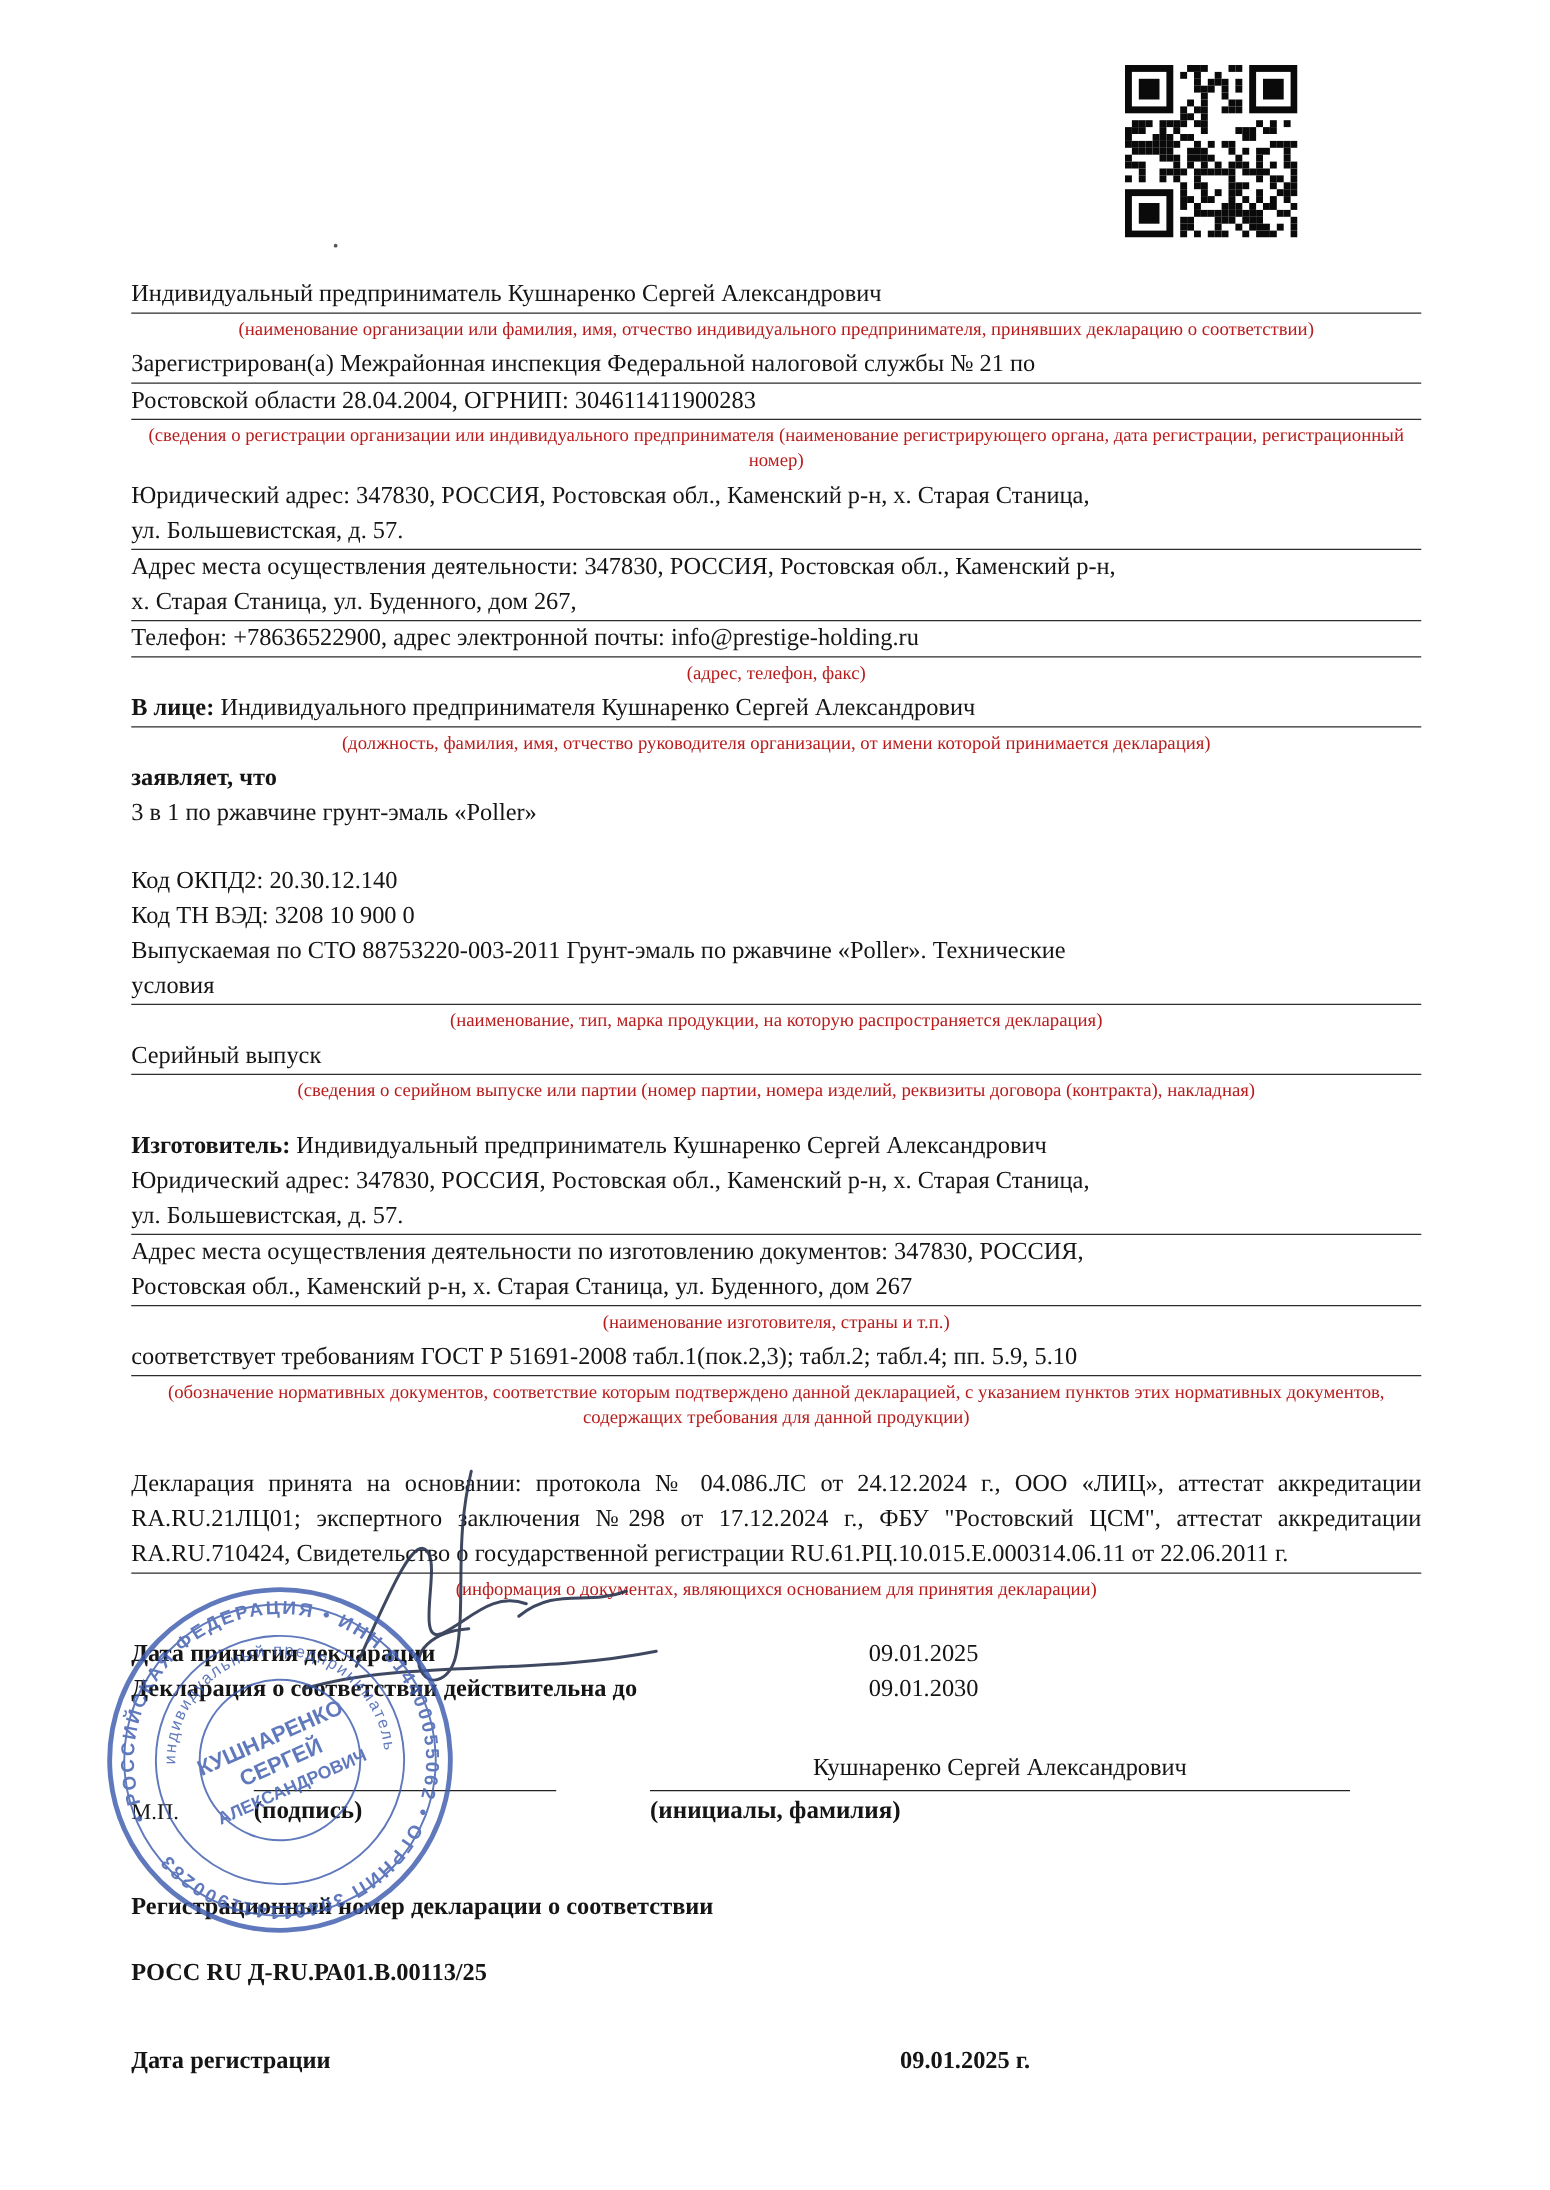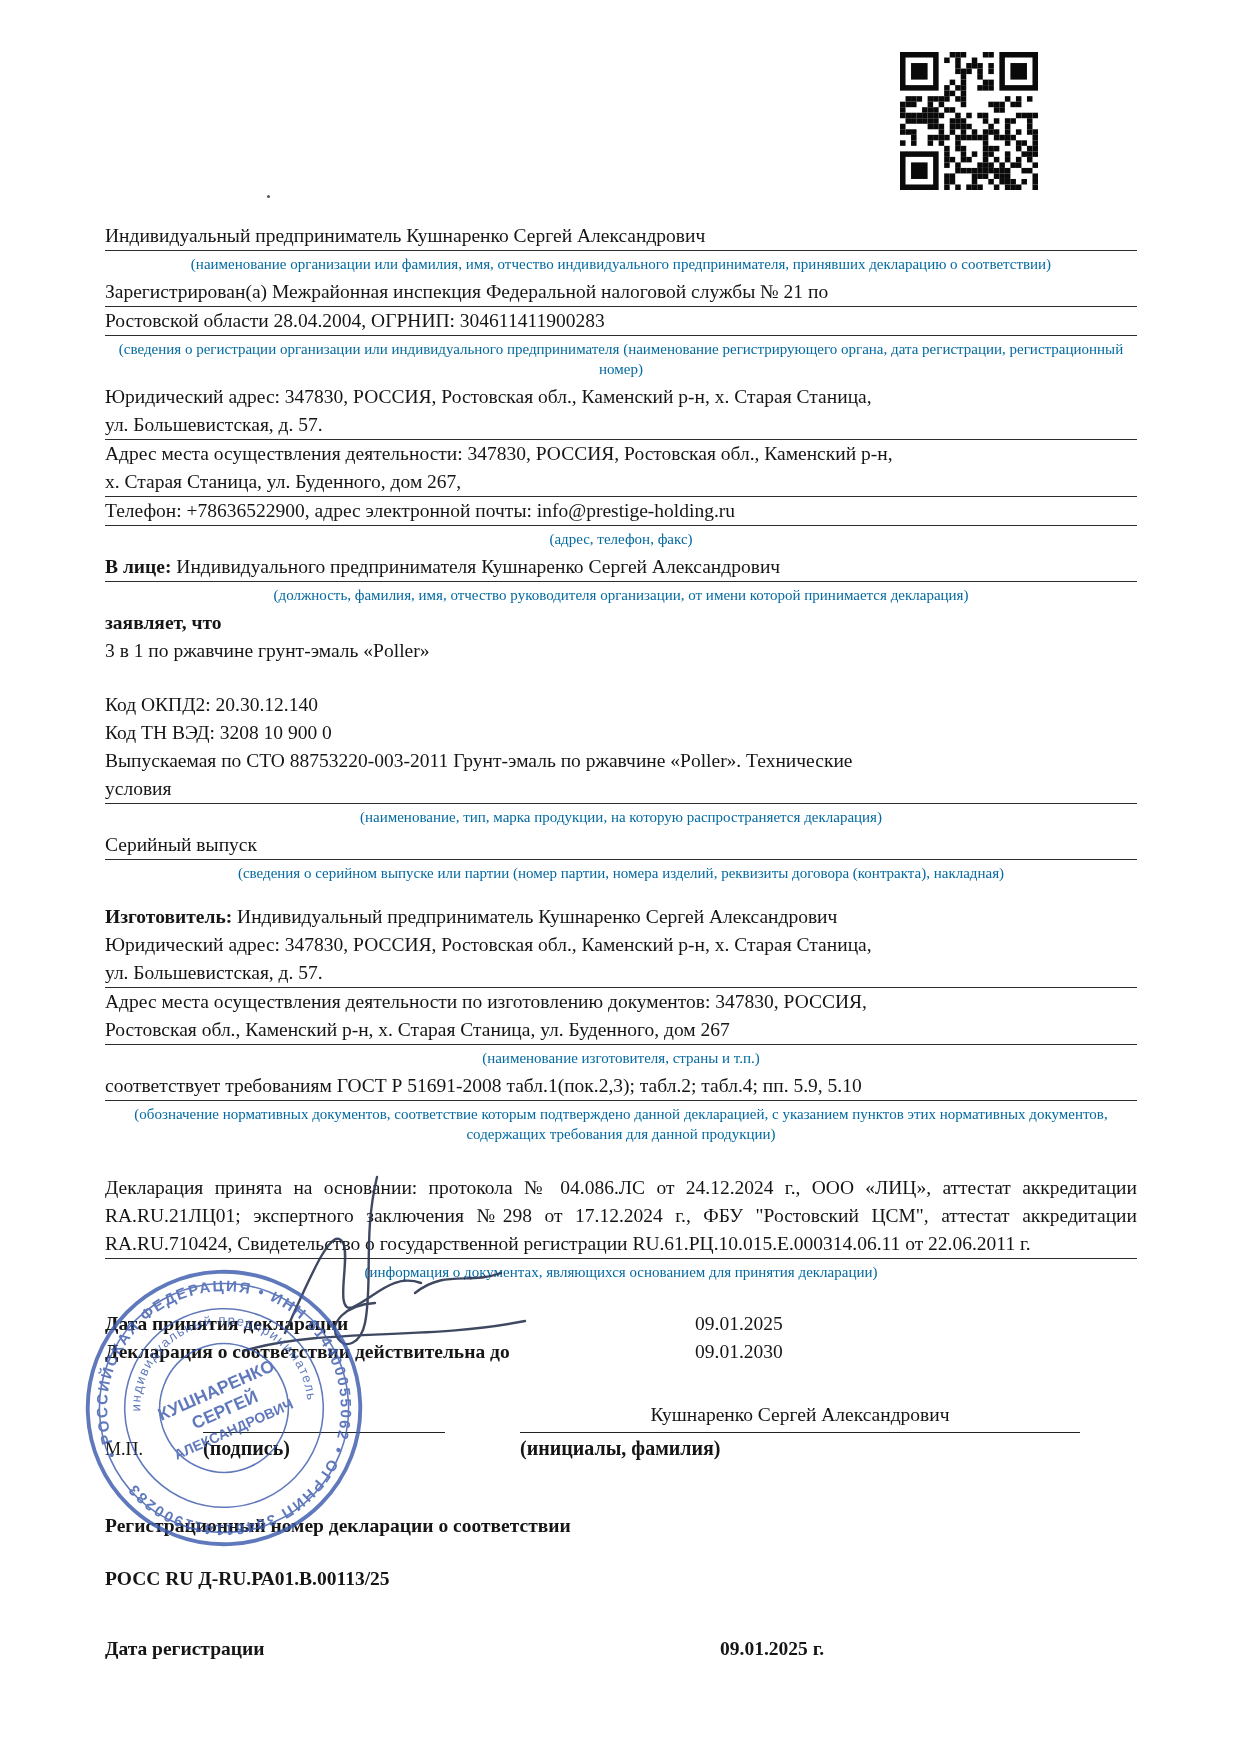--- a/index.html
+++ b/index.html
@@ -6,21 +6,21 @@
   body{
     width:1240px;height:1752px;position:relative;background:#ffffff;
     font-family:"Liberation Serif","DejaVu Serif",serif;color:#151515;
     overflow:hidden;
   }
   .page{position:absolute;inset:0;background:#fff;}
   .content{position:absolute;left:105px;top:222px;width:1032px;}
   .title{text-align:center;font-weight:bold;font-size:21.5px;letter-spacing:.4px;margin-bottom:4px;}
   .line{font-size:19.5px;line-height:28px;}
   .rule{border-bottom:1.4px solid #2d2d2d;}
-  .caption{font-size:15px;line-height:20px;text-align:center;padding:3px 6px 4px;color:#0369a1;}
+  .caption{font-size:15px;line-height:20px;text-align:center;padding:3px 6px 4px;color:#b91c1c;}
   .bold{font-weight:bold;} .gap-m{height:16px;} .gap-l{height:26px;}
   .just{text-align:justify;}
   .row{display:flex;align-items:flex-start;gap:25px;}
   .row .label{width:565px;}
   .row2 .label{width:590px;}
   .sig-row{display:flex;margin-top:34px;align-items:flex-end;}
   .mp{font-size:18px;font-weight:normal;width:98px;}
   .sig-left{width:242px;margin-right:75px;}
   .sig-right{width:560px;}
   .sig-line{border-bottom:1.6px solid #222;height:2px;}

